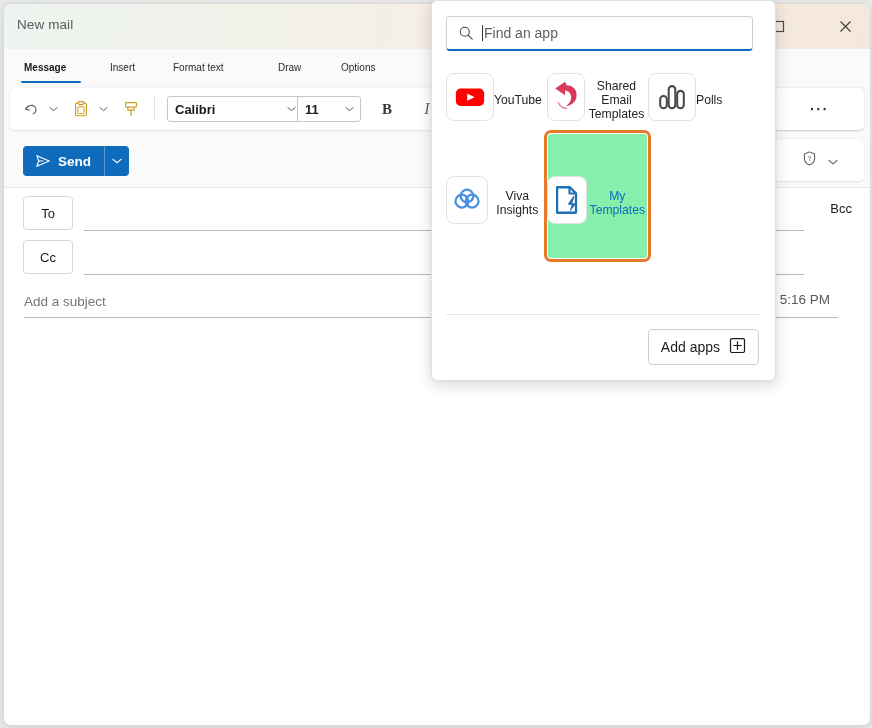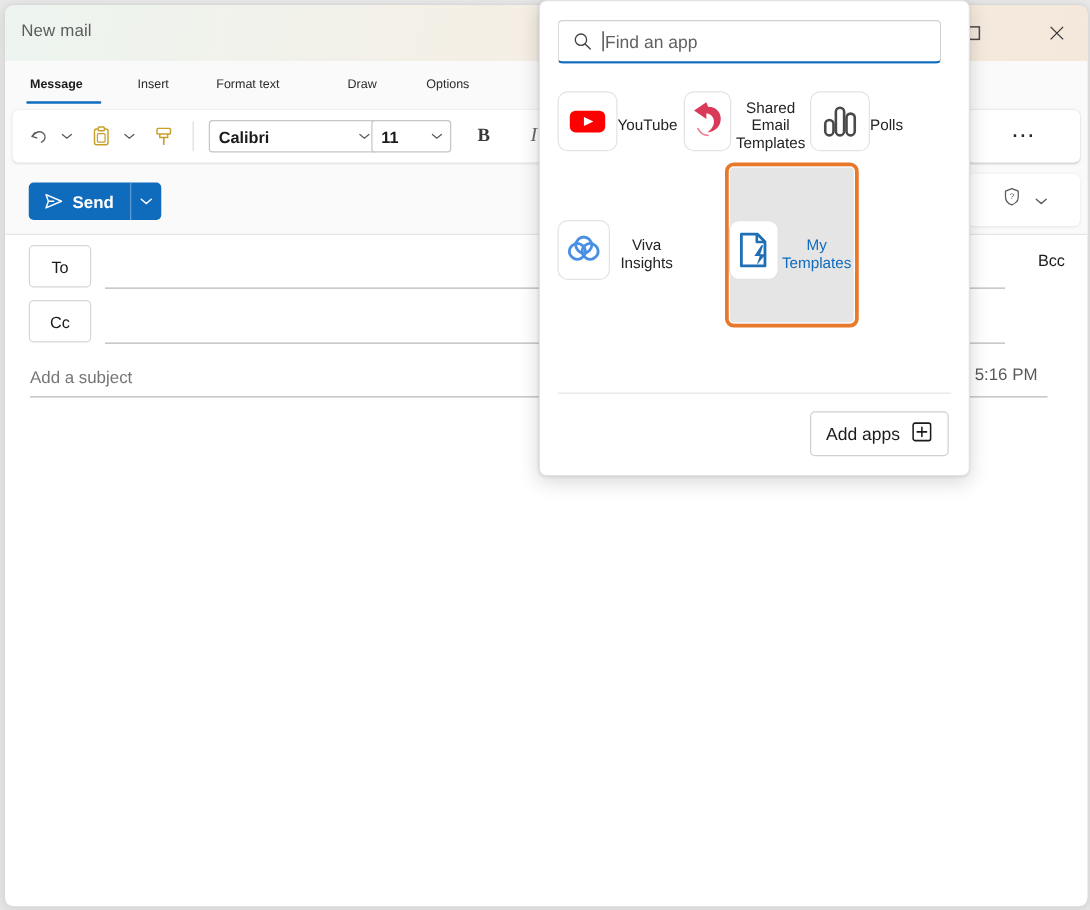--- a/index.html
+++ b/index.html
@@ -299,21 +299,21 @@
   .app-label {
     margin-top: 6px;
     font-size: 12.2px;
     color: #242424;
     text-align: center;
     line-height: 14px;
     max-width: 92px;
   }
   .app-cell.selected {
     outline: 3px solid #e8792b;
-    background: #e5e5e5;
+    background: #86efac;
     box-shadow: 0 0 0 1px #fff inset;
     height: 118px;
   }
   .app-cell.selected .app-label { color: #0f6cbd; }
 
   .fly-divider {
     position: absolute;
     left: 14px; right: 14px; top: 313px;
     height: 1px; background: #e6e6e6;
   }
@@ -544,21 +544,21 @@
               <rect x="5.5" y="17" width="7" height="13" rx="3.5" fill="none" stroke="#4a4a4a" stroke-width="2.2"></rect>
               <rect x="14.5" y="6.5" width="7" height="23.5" rx="3.5" fill="none" stroke="#4a4a4a" stroke-width="2.2"></rect>
               <rect x="23.5" y="11.5" width="7" height="18.5" rx="3.5" fill="none" stroke="#4a4a4a" stroke-width="2.2"></rect>
             </svg>
           </div>
           <div class="app-label">Polls</div>
         </div>
 
       </div>
 
-      <div class="app-row" style="margin-top:12px;gap:36px;">
+      <div class="app-row" style="margin-top:12px;">
 
         <div class="app-cell">
           <div class="app-tile">
             <svg width="34" height="34" viewBox="0 0 36 36">
               <g fill="none" stroke="#4a90e2" stroke-width="2.4" stroke-linejoin="round">
                 <rect x="6" y="12.6" width="13.2" height="13.2" rx="6.1" transform="rotate(-45 12.6 19.2)"></rect>
                 <rect x="16.8" y="12.6" width="13.2" height="13.2" rx="6.1" transform="rotate(-45 23.4 19.2)"></rect>
                 <rect x="11.4" y="7.2" width="13.2" height="13.2" rx="6.1" transform="rotate(-45 18 13.8)"></rect>
               </g>
             </svg>

